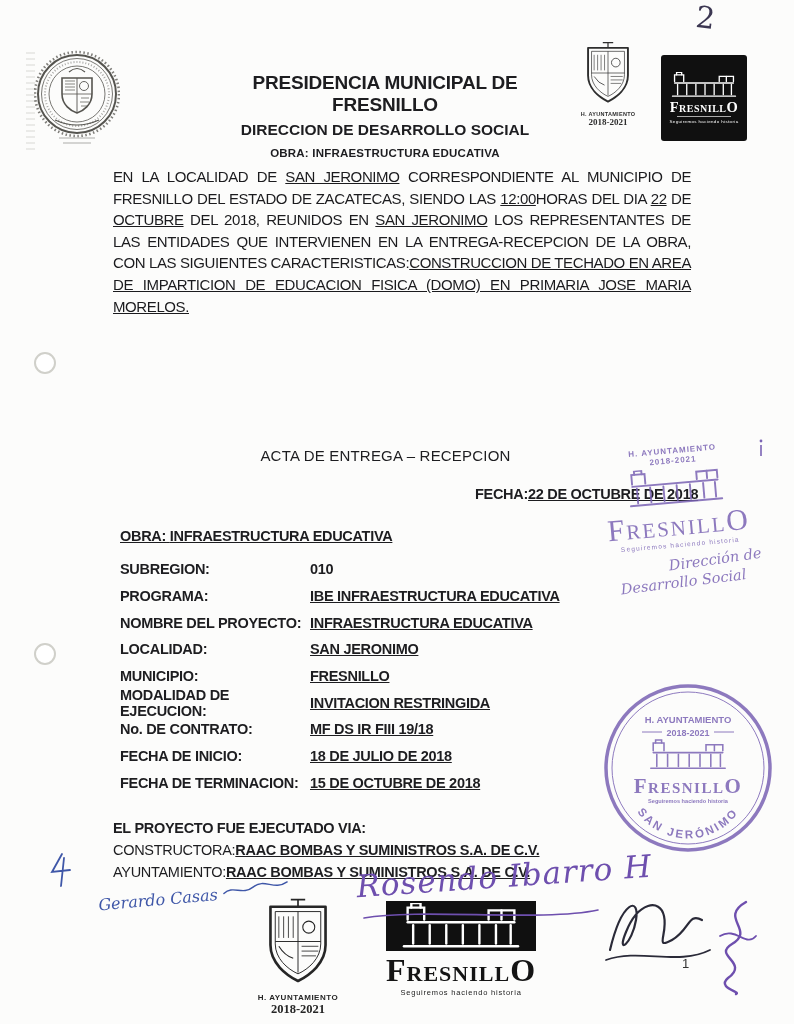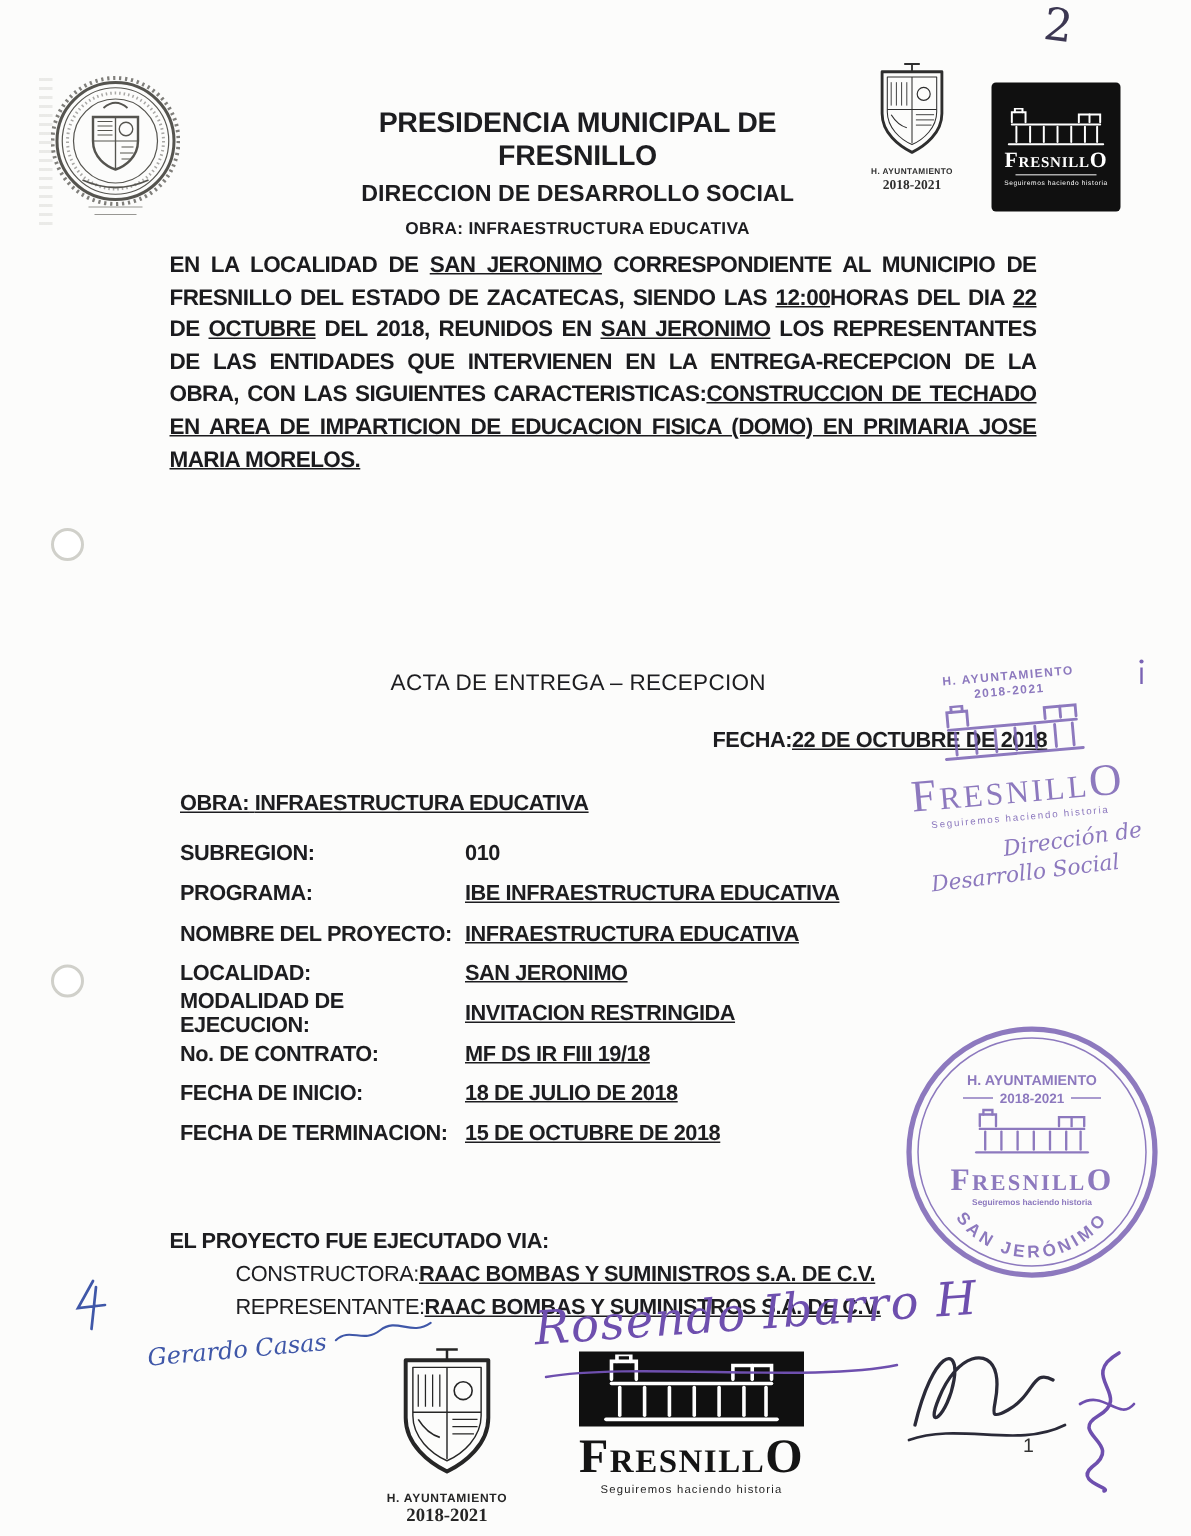--- a/index.html
+++ b/index.html
@@ -4,23 +4,23 @@
 <style>
   * { margin:0; padding:0; box-sizing:border-box; }
   html,body { background:#8a8a8a; }
   .page {
     position:relative; width:794px; height:1024px; margin:0 auto;
     background:#fcfcfb; overflow:hidden;
     font-family:"Liberation Sans", sans-serif; color:#1d1d20;
   }
   .abs { position:absolute; }
   .b { font-weight:700; }
-  .reg { font-weight:400;margin-left:44px; }
+  .reg { font-weight:400; }
   .u { text-decoration:underline; }
-  .doc { font-weight:700; font-size:15px; letter-spacing:-0.4px; line-height:21.6px; color:#1b1b1e; }
+  .doc { font-weight:400; font-size:15px; letter-spacing:-0.4px; line-height:21.6px; color:#1b1b1e; }
 
   
   .seal-left { left:34px; top:42px; }
   .header-block { left:210px; top:72px; width:350px; text-align:center; }
   .header-l1 { font-size:19px; font-weight:700; letter-spacing:-0.2px; }
   .header-l2 { font-size:15.5px; font-weight:700; margin-top:5px; }
   .header-l3 { font-size:11.5px; font-weight:700; margin-top:8px; letter-spacing:0.2px; }
   .shield-top { left:574px; top:40px; width:68px; text-align:center; color:#2e2e2e; }
   .shield-bottom { left:246px; top:896px; width:104px; text-align:center; color:#262626; }
   .ayto-s { font-size:5.5px; font-weight:700; letter-spacing:0.3px; margin-top:1px; }
@@ -191,41 +191,45 @@
       </div>
     <div class="f-row">
         <span class="f-label">NOMBRE DEL PROYECTO:</span>
         <span class="f-value u">INFRAESTRUCTURA EDUCATIVA</span>
       </div>
     <div class="f-row">
         <span class="f-label">LOCALIDAD:</span>
         <span class="f-value u">SAN JERONIMO</span>
       </div>
     <div class="f-row">
+        <span class="f-label">MUNICIPIO:</span>
+        <span class="f-value u">FRESNILLO</span>
+      </div>
+    <div class="f-row">
         <span class="f-label">MODALIDAD DE EJECUCION:</span>
         <span class="f-value u">INVITACION RESTRINGIDA</span>
       </div>
     <div class="f-row">
         <span class="f-label">No. DE CONTRATO:</span>
         <span class="f-value u">MF DS IR FIII 19/18</span>
       </div>
     <div class="f-row">
         <span class="f-label">FECHA DE INICIO:</span>
         <span class="f-value u">18 DE JULIO DE 2018</span>
       </div>
     <div class="f-row">
         <span class="f-label">FECHA DE TERMINACION:</span>
         <span class="f-value u">15 DE OCTUBRE DE 2018</span>
       </div>
   </div>
 
   <div class="abs exec">
     <div class="b">EL PROYECTO FUE EJECUTADO VIA:</div>
     <div><span class="reg">CONSTRUCTORA:</span><span class="b u">RAAC BOMBAS Y SUMINISTROS S.A. DE C.V.</span></div>
-    <div><span class="reg">REPRESENTANTE:</span><span class="b u">RAAC BOMBAS Y SUMINISTROS S.A. DE C.V.</span></div>
+    <div><span class="reg">AYUNTAMIENTO:</span><span class="b u">RAAC BOMBAS Y SUMINISTROS S.A. DE C.V.</span></div>
   </div>
 
   <div class="abs rect-stamp">
     <div class="rs-top">
       <div>H. AYUNTAMIENTO</div>
       <div>2018-2021</div>
     </div>
     <svg width="96" height="38" viewBox="0 0 130 50" style="color:var(--stamp-purple,#7a63b4)">
         <use href="#bld-icon"></use>
       </svg>

